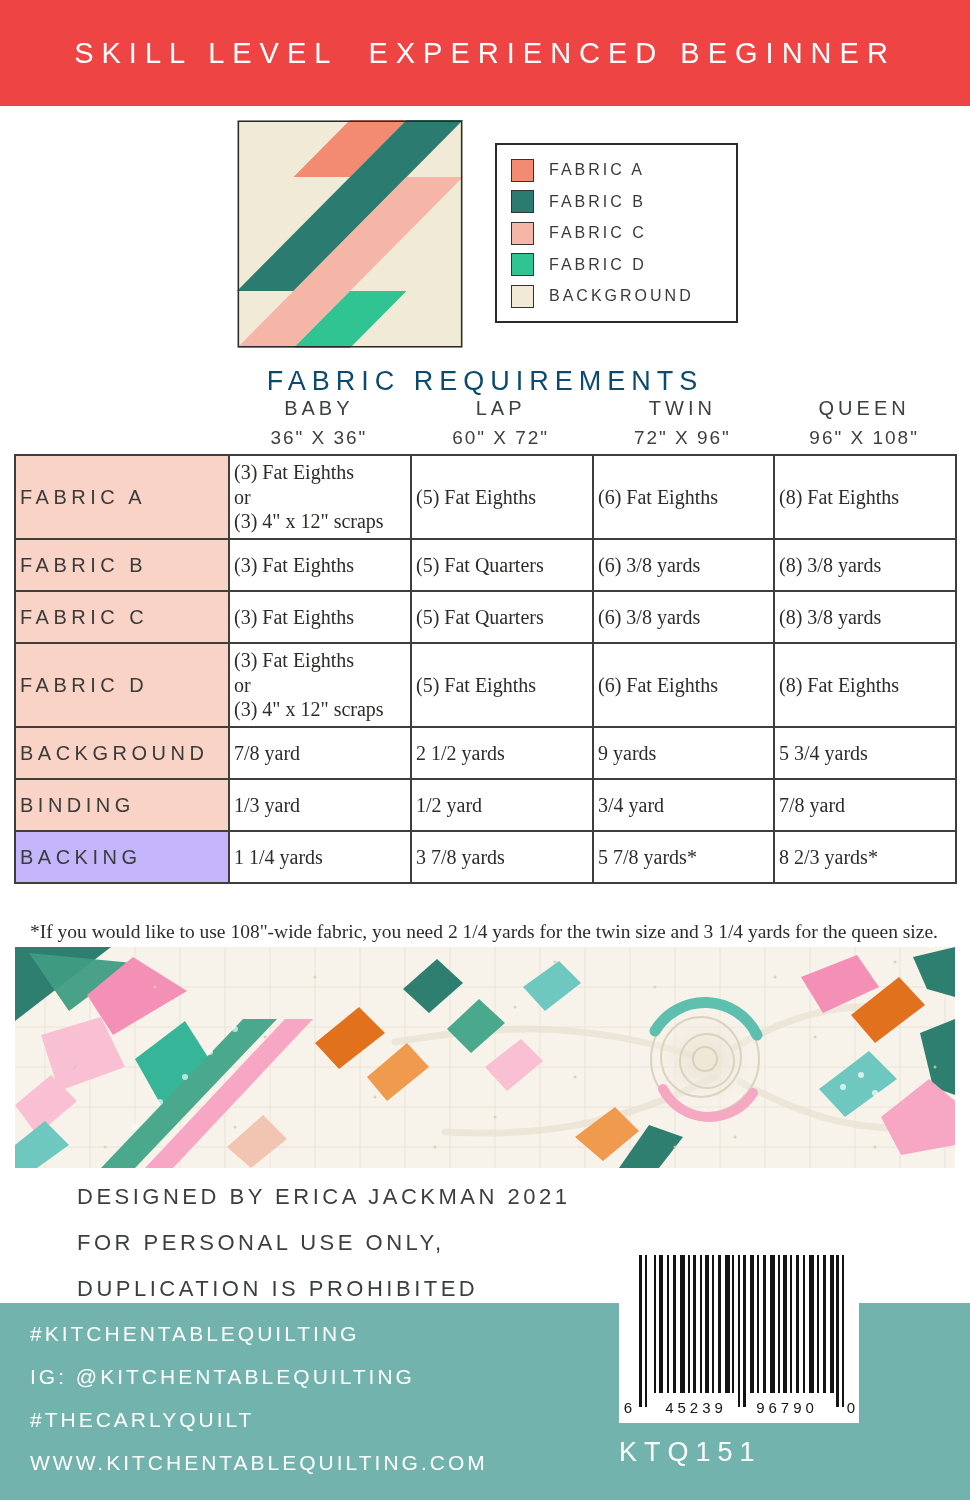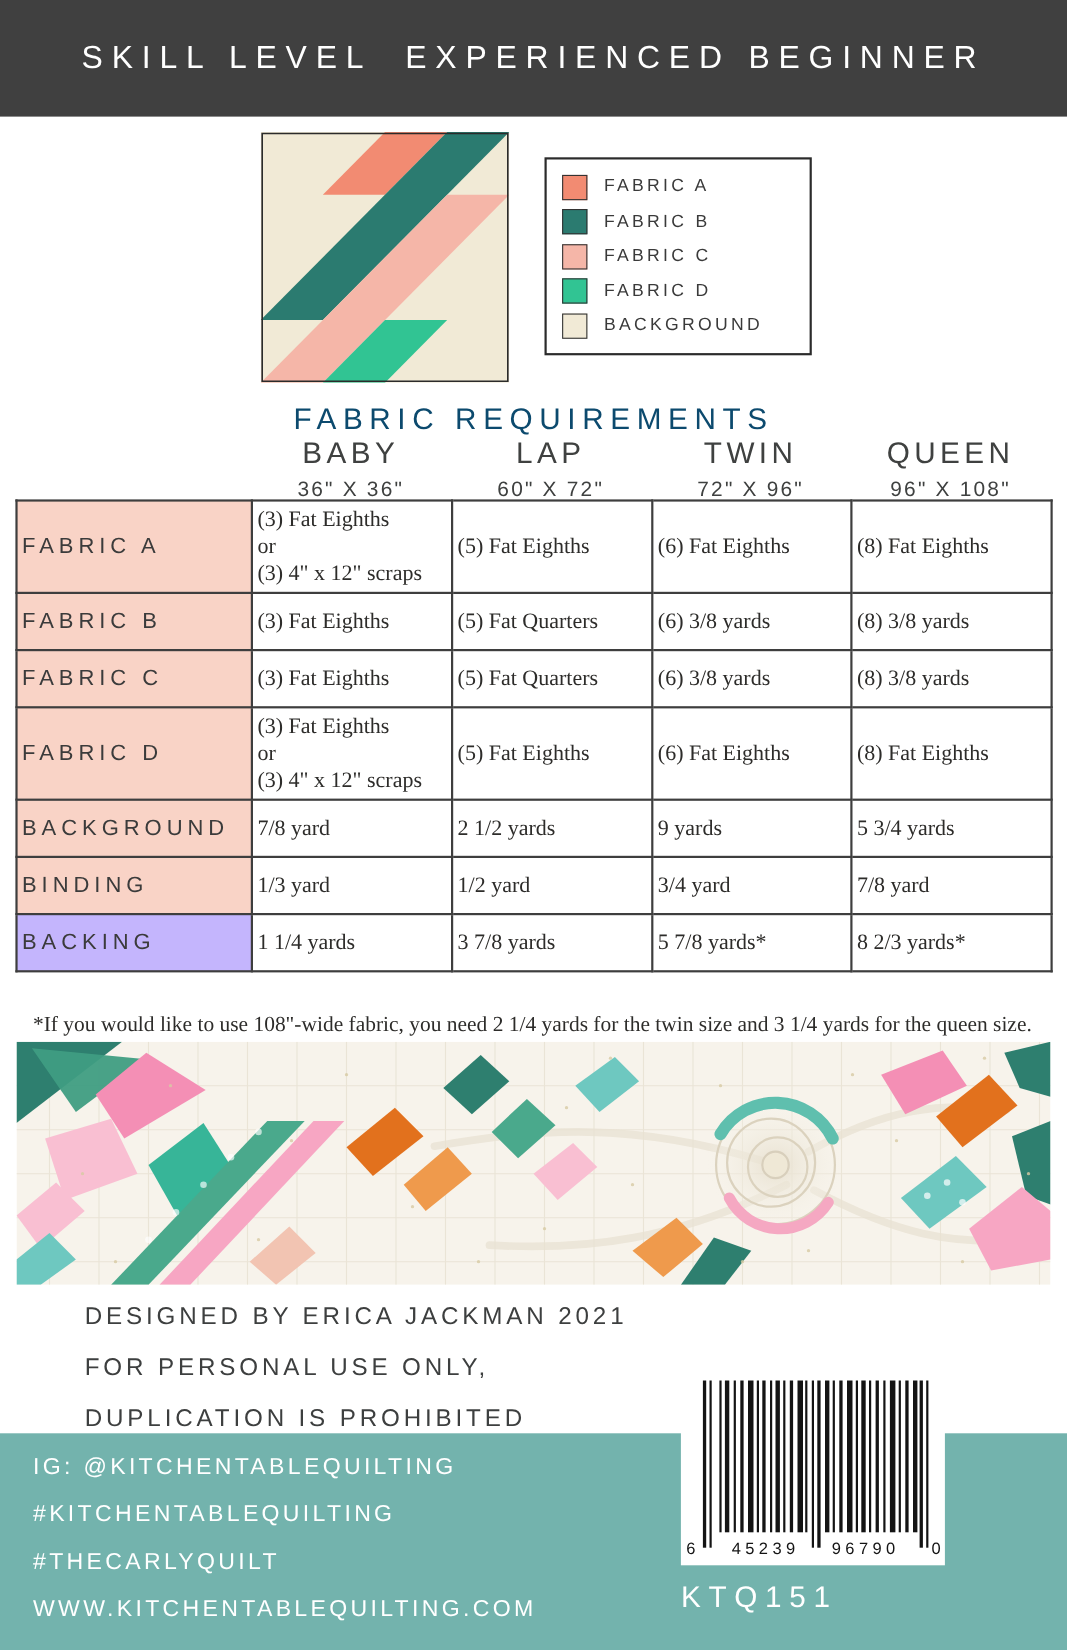--- a/index.html
+++ b/index.html
@@ -20,21 +20,21 @@
           justify-content:space-evenly;padding:5px 8px 5px 14px;}
   .legend-row{display:flex;align-items:center;gap:15px;}
   .swatch{width:23px;height:23px;border:1px solid #333;box-sizing:border-box;flex:0 0 auto;}
   .legend-label{font-size:16px;letter-spacing:3px;color:#3a3a3a;white-space:nowrap;}
 
   
   .title{position:absolute;top:366px;left:0;width:970px;text-align:center;
          font-size:27px;letter-spacing:6px;color:#0c4a6e;}
   .colheads{position:absolute;left:228px;top:397px;width:727px;display:grid;
             grid-template-columns:repeat(4,1fr);text-align:center;color:#3f4140;}
-  .colheads .name{font-size:27px;letter-spacing:4px;}
+  .colheads .name{font-size:20px;letter-spacing:4px;}
   .colheads .size{font-size:19px;letter-spacing:2px;margin-top:7px;}
 
   
   .req-table{position:absolute;left:14px;top:454px;border-collapse:collapse;table-layout:fixed;}
   .req-table td{border:2px solid #3e3e3e;text-align:left;vertical-align:middle;padding:0 4px;}
   .row-label{font-size:20px;letter-spacing:4.5px;color:#3b3b3b;}
   .cell{font-family:"Liberation Serif",serif;font-size:20px;color:#2d2c2a;
         white-space:pre-line;line-height:1.22;background:#fff;}
   tr.tall{height:84px;} tr.std{height:52px;}
 
@@ -48,21 +48,21 @@
 
   .barcode-box{position:absolute;left:619px;top:1243px;width:240px;height:180px;background:#fff;}
   .sku{position:absolute;left:619px;top:1437px;width:240px;color:#fff;
        font-size:27px;letter-spacing:7px;}
 </style>
 </head>
 <body>
 
 <div class="page">
 
-  <div class="band header-band" style="background-color: #404040; align-items: center;">
+  <div class="band header-band" style="background-color: #ef4444; align-items: center;">
     <span>SKILL LEVEL</span>
     <span>EXPERIENCED BEGINNER</span>
   </div>
 
   <svg class="block-svg" width="226" height="228" viewBox="0 0 100 100" preserveAspectRatio="none">
     <rect x="0" y="0" width="100" height="100" fill="#F1EAD6"></rect>
     <polygon points="50,0 75,0 50,25 25,25" fill="#F28B72"></polygon>
     <polygon points="75,0 100,0 25,75 0,75" fill="#2B7B70"></polygon>
     <polygon points="75,25 100,25 25,100 0,100" fill="#F5B6A8"></polygon>
     <polygon points="50,75 75,75 50,100 25,100" fill="#31C493"></polygon>
@@ -272,22 +272,22 @@
   </svg>
 
   <div class="credits">
     <div>DESIGNED BY ERICA JACKMAN 2021</div>
     <div>FOR PERSONAL USE ONLY,</div>
     <div>DUPLICATION IS PROHIBITED</div>
   </div>
 
   <div class="band footer-band" style="background-color: rgb(115, 179, 173);">
     <div class="footer-lines">
+      <div>#KITCHENTABLEQUILTING</div>
       <div>IG: @KITCHENTABLEQUILTING</div>
-      <div>#KITCHENTABLEQUILTING</div>
       <div>#THECARLYQUILT</div>
       <div>WWW.KITCHENTABLEQUILTING.COM</div>
     </div>
   </div>
 
   <div class="barcode-box">
     <svg width="240" height="180" viewBox="0 0 240 180">
       <g fill="#141414">
         <rect x="20" y="12" width="3" height="152"></rect>
           <rect x="26" y="12" width="2" height="152"></rect>

